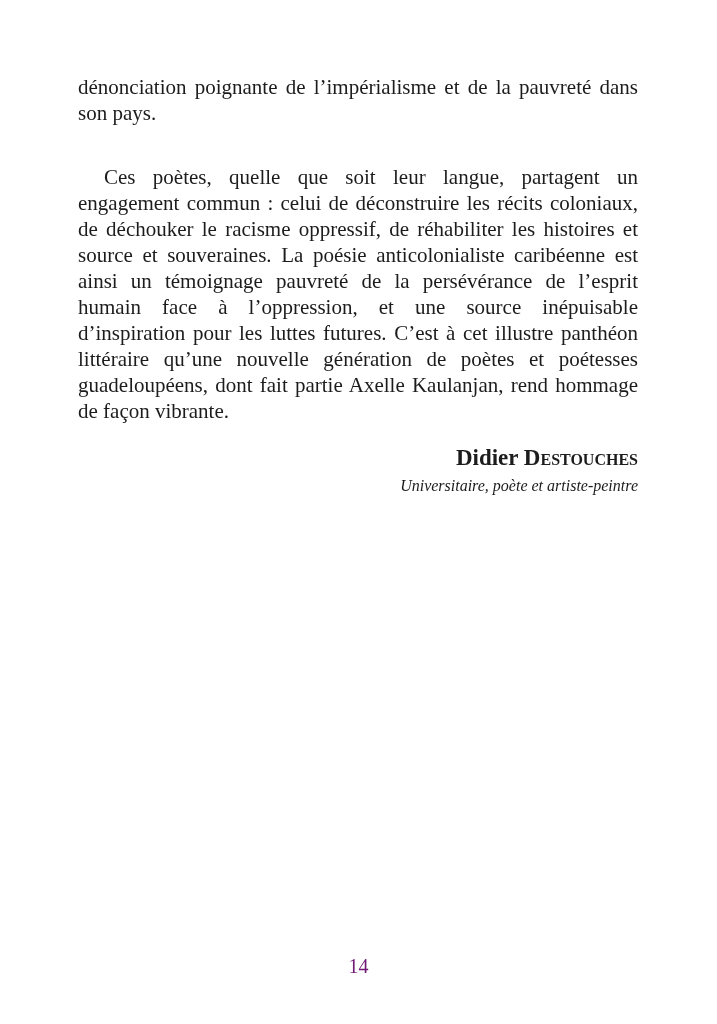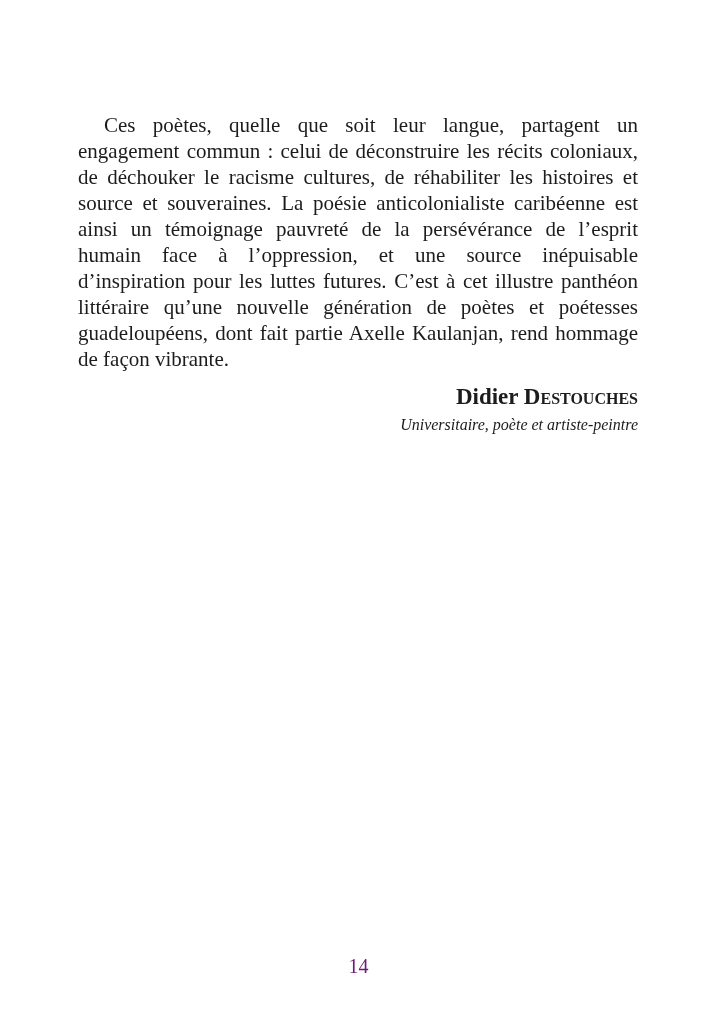--- a/index.html
+++ b/index.html
@@ -27,21 +27,21 @@
     text-align-last: justify;
   }
   .line.end {
     text-align-last: left;
   }
   .line.indent {
     text-indent: 26px;
     margin-top: 38px;
   }
   .signature {
-    margin-top: 11px;
+    margin-top: 20px;
     text-align: right;
   }
   .author {
     font-weight: 700;
     font-size: 23px;
     line-height: 28px;
   }
   .author .sc {
     font-variant: small-caps;
   }
@@ -58,25 +58,29 @@
     font-size: 20px;
     color: #701a75;
   }
 </style>
 </head>
 <body>
 
 <div class="page">
   <div class="text-block">
 
+    <div class="para">
+      <div class="line">dénonciation poignante de l’impérialisme et de la pauvreté dans</div>
+      <div class="line end">son pays.</div>
+    </div>
 
     <div class="para">
       <div class="line indent">Ces poètes, quelle que soit leur langue, partagent un</div>
       <div class="line">engagement commun : celui de déconstruire les récits coloniaux,</div>
-      <div class="line">de déchouker le racisme cultures, de réhabiliter les histoires et</div>
+      <div class="line">de déchouker le racisme oppressif, de réhabiliter les histoires et</div>
       <div class="line">source et souveraines. La poésie anticolonialiste caribéenne est</div>
       <div class="line">ainsi un témoignage pauvreté de la persévérance de l’esprit</div>
       <div class="line">humain face à l’oppression, et une source inépuisable</div>
       <div class="line">d’inspiration pour les luttes futures. C’est à cet illustre panthéon</div>
       <div class="line">littéraire qu’une nouvelle génération de poètes et poétesses</div>
       <div class="line">guadeloupéens, dont fait partie Axelle Kaulanjan, rend hommage</div>
       <div class="line end">de façon vibrante.</div>
     </div>
 
     <div class="signature">

